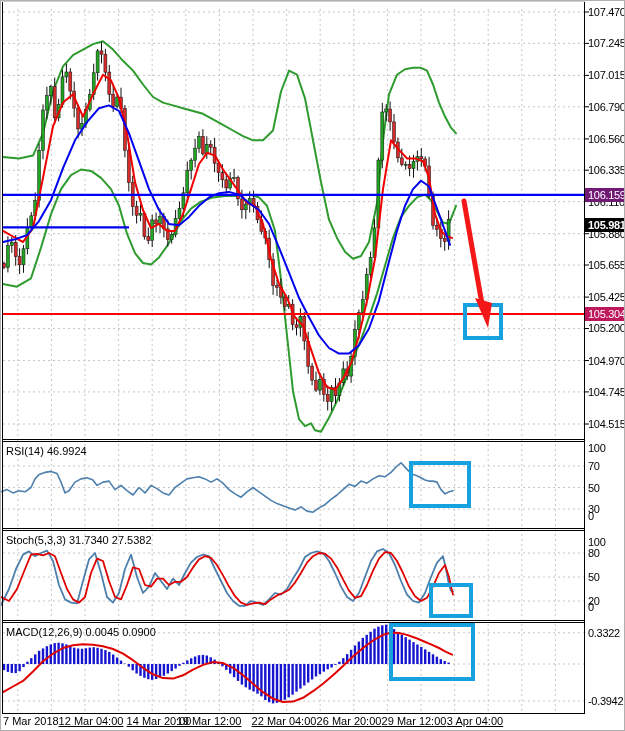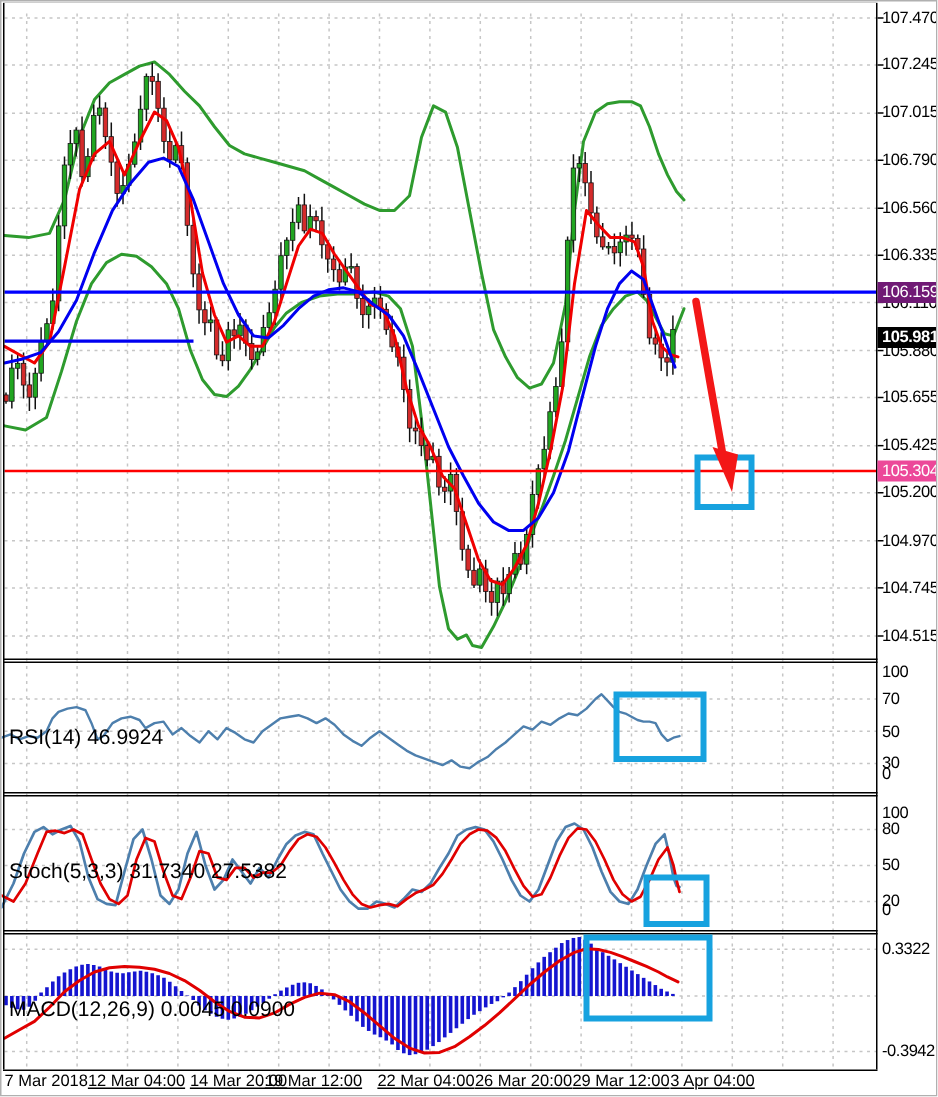--- a/index.html
+++ b/index.html
@@ -3,21 +3,21 @@
 <meta charset="utf-8">
 <style>
   html,body{margin:0;padding:0;background:#fff;}
   #win{position:relative;width:625px;height:731px;background:#fff;overflow:hidden;
        font-family:"Liberation Sans","DejaVu Sans",sans-serif;color:#000;
        border:1px solid #b0b0b0;box-sizing:border-box;}
   #chart-svg{position:absolute;left:0;top:0;}
   .ovl{position:absolute;font-size:11px;line-height:12px;white-space:nowrap;}
   #title{left:5px;top:3px;font-size:12px;}
   #title .tri{display:inline-block;font-size:8px;vertical-align:1px;margin-right:4px;}
-  .ind-label{font-size:14px;color:#000;margin-top:40px;}
+  .ind-label{font-size:11px;color:#000;}
   .tick{left:587px;color:#000;font-size:11px;letter-spacing:-0.3px;}
   .badge{left:584px;width:41px;height:14px;color:#fff;font-size:11px;letter-spacing:-0.3px;
          padding-left:3px;box-sizing:border-box;line-height:14px;}
   .tlabel{top:714px;font-size:11px;color:#000;}
   .centered{transform:translateX(-50%);text-decoration:underline;}
 </style>
 </head>
 <body>
 
 <div id="win">
@@ -467,21 +467,21 @@
       <div class="ovl tick" style="top:195px;">106.110</div>
       <div class="ovl tick" style="top:227px;">105.880</div>
       <div class="ovl tick" style="top:258px;">105.655</div>
       <div class="ovl tick" style="top:290px;">105.425</div>
       <div class="ovl tick" style="top:321px;">105.200</div>
       <div class="ovl tick" style="top:354px;">104.970</div>
       <div class="ovl tick" style="top:385px;">104.745</div>
       <div class="ovl tick" style="top:417px;">104.515</div>
       <div class="ovl badge" style="top:187px;background:#701a75;">106.159</div>
       <div class="ovl badge" style="top:217px;background:#000000;font-weight:bold;">105.981</div>
-      <div class="ovl badge" style="top:306px;background:#ec4899;">105.304</div>
+      <div class="ovl badge" style="top:306px;background:#be185d;">105.304</div>
       <div class="ovl tick" style="top:441px;">100</div>
       <div class="ovl tick" style="top:459px;">70</div>
       <div class="ovl tick" style="top:481px;">50</div>
       <div class="ovl tick" style="top:502px;">30</div>
       <div class="ovl tick" style="top:509px;">0</div>
       <div class="ovl tick" style="top:535px;">100</div>
       <div class="ovl tick" style="top:546px;">80</div>
       <div class="ovl tick" style="top:570px;">50</div>
       <div class="ovl tick" style="top:594px;">20</div>
       <div class="ovl tick" style="top:600px;">0</div>

